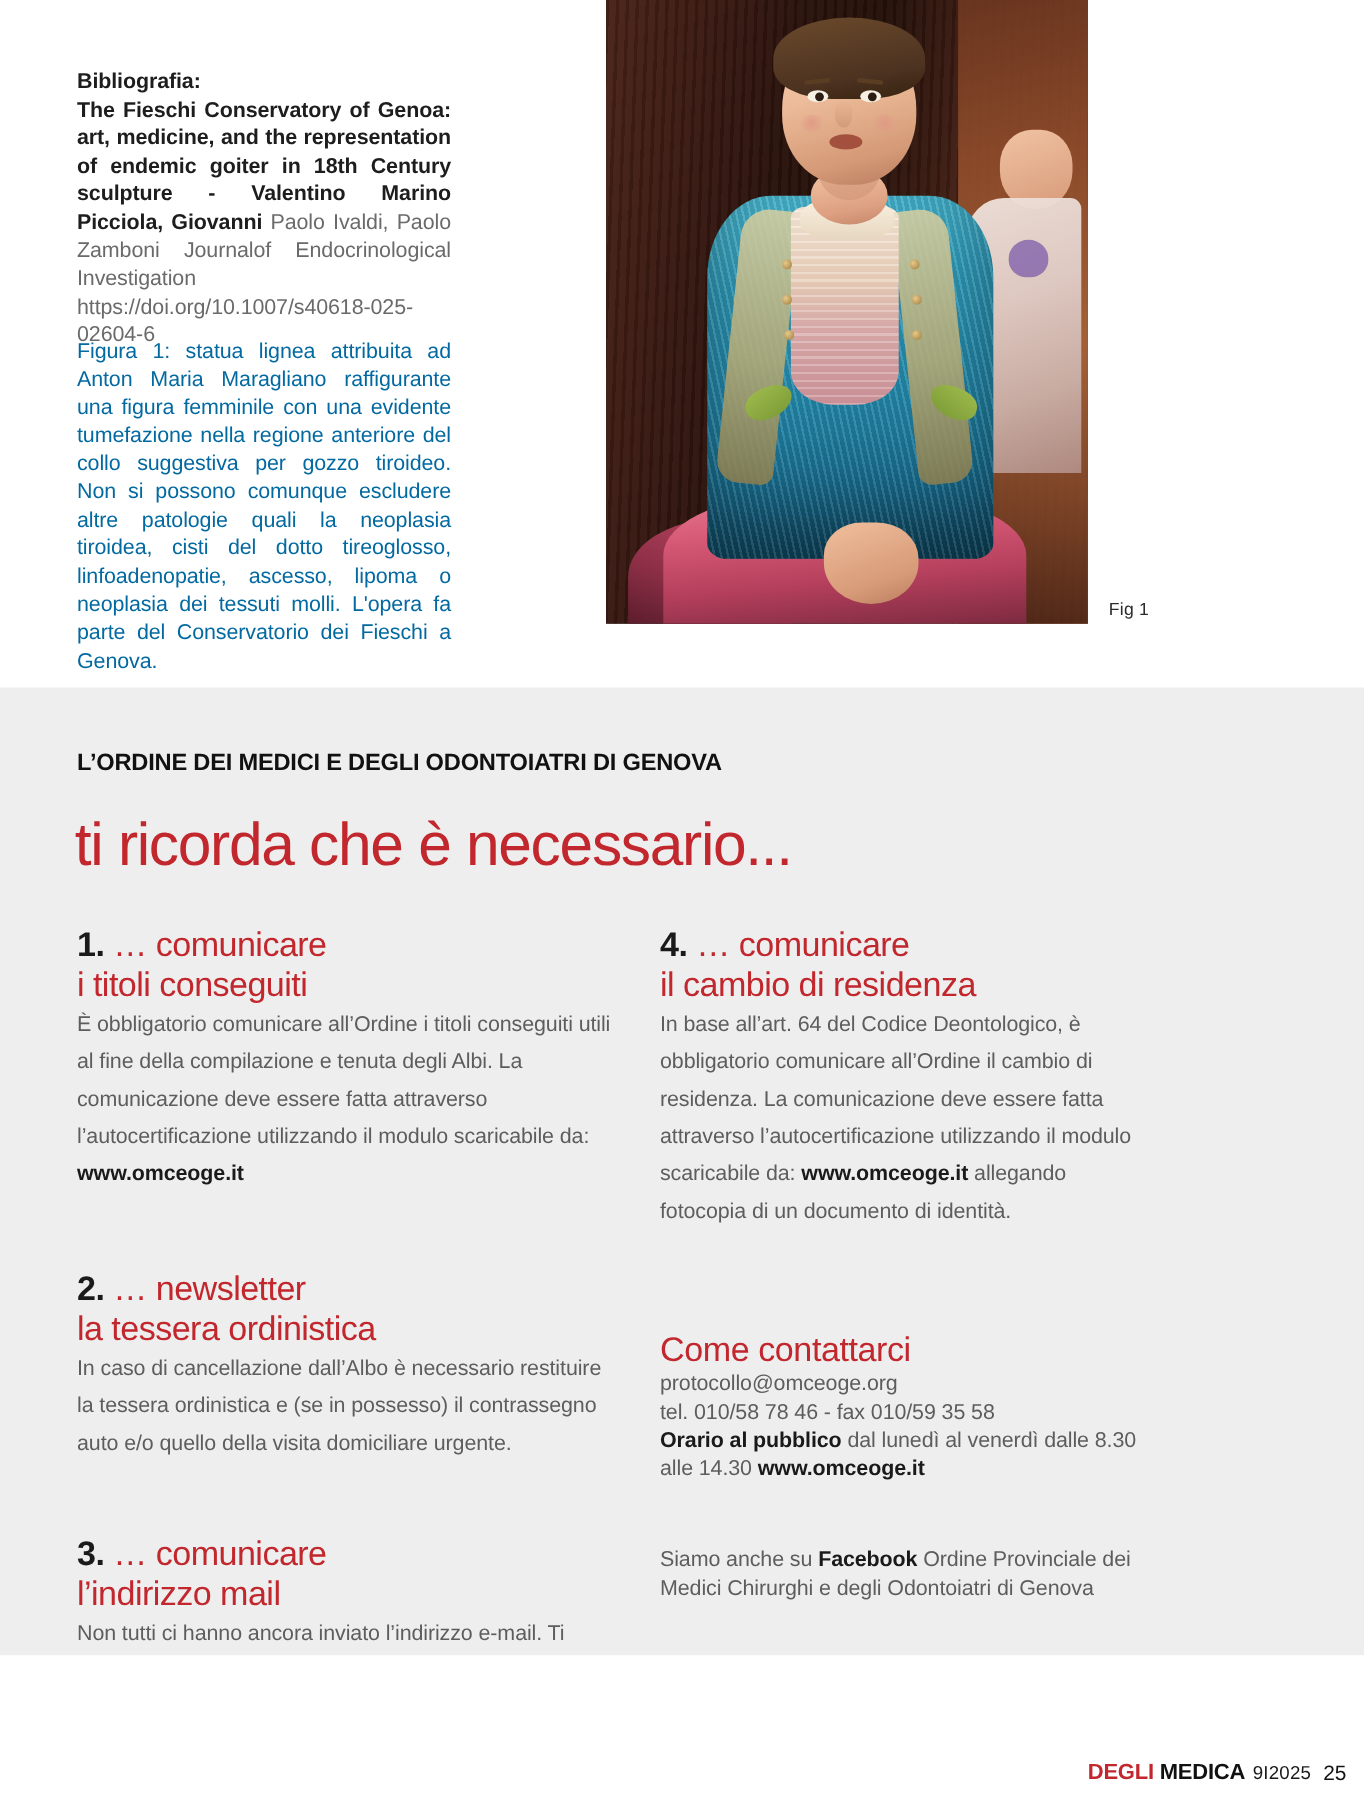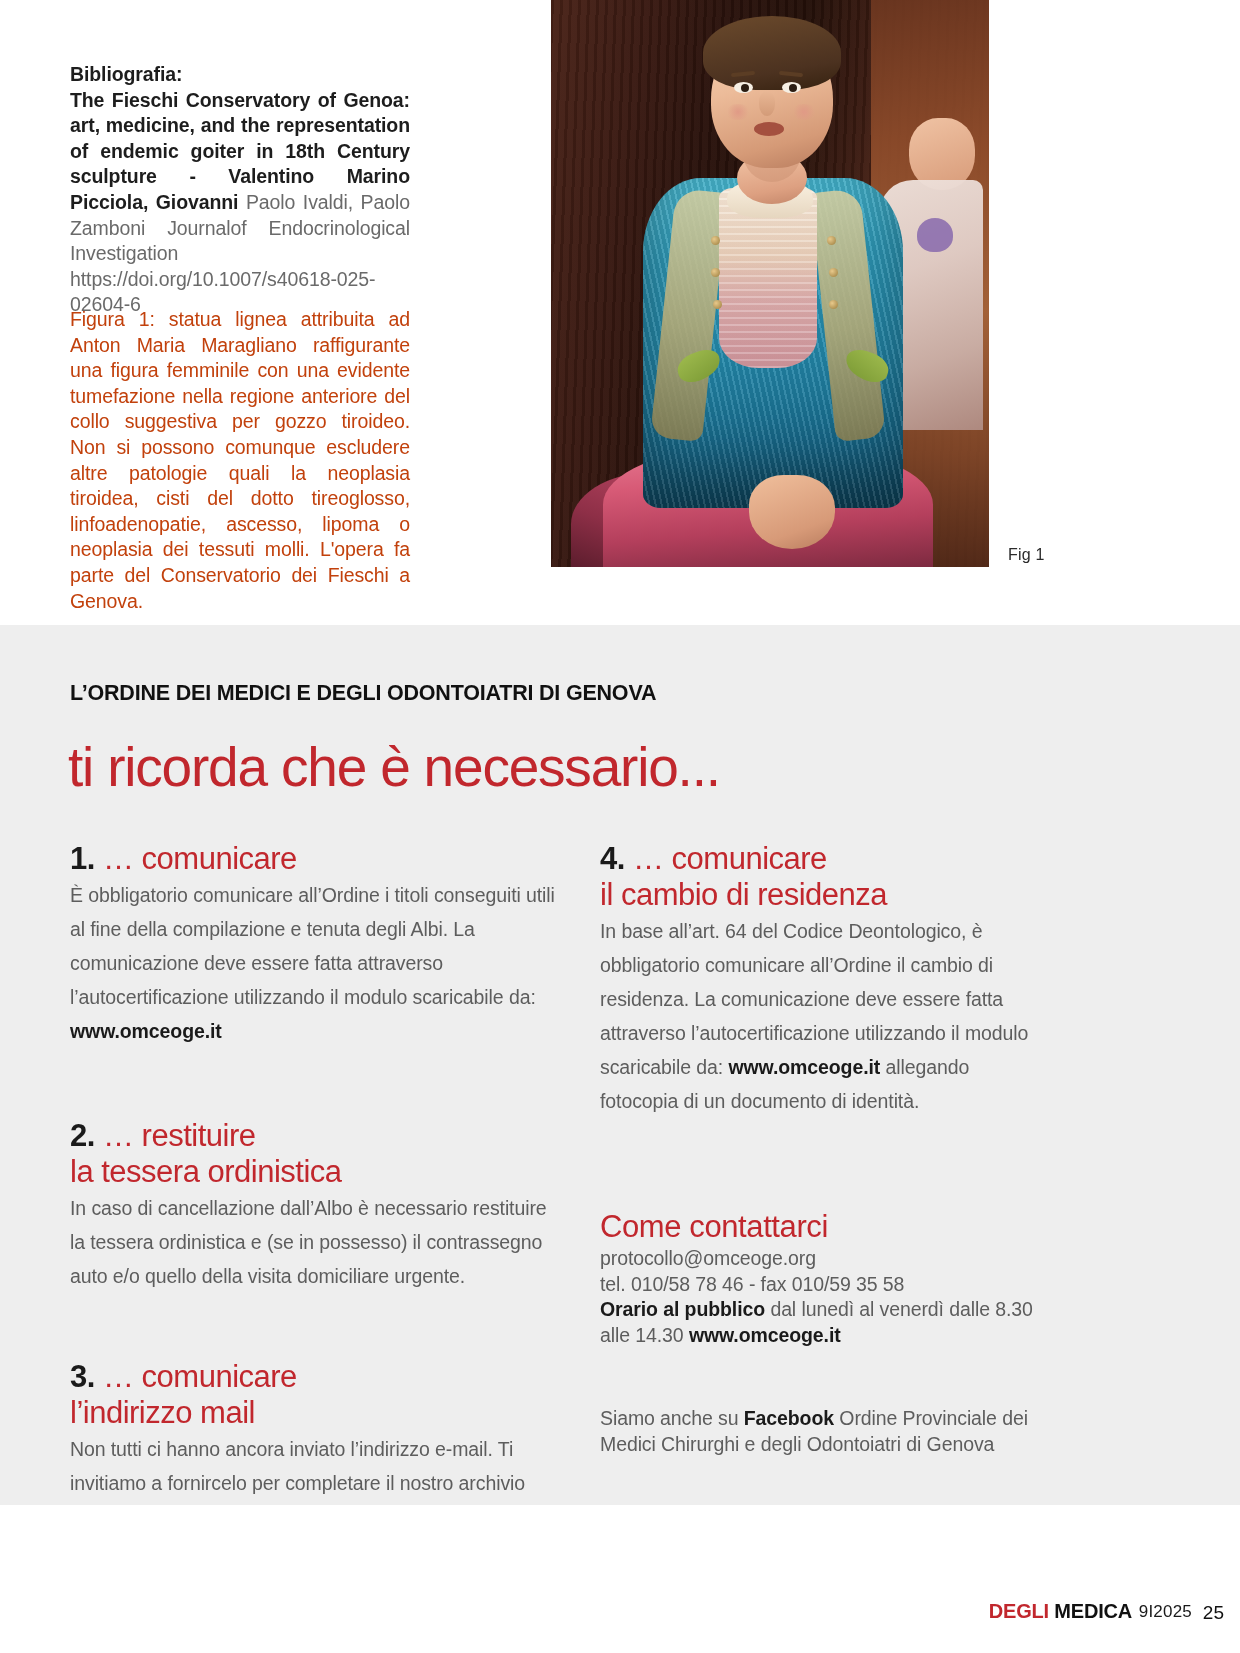--- a/index.html
+++ b/index.html
@@ -22,21 +22,21 @@
     font-size: 19.5px; line-height: 25.6px; text-align: justify;
     color: #6a6a6a; font-weight: 400;
     letter-spacing: -0.1px;
   }
   .biblio-para .b { font-weight: 700; color: #1d1d1d; }
   .biblio-para .bl { font-weight: 700; color: #1d1d1d; }
 
   .figcap {
     position: absolute; left: 70px; top: 307px; width: 340px;
     font-size: 19.5px; line-height: 25.6px; text-align: justify;
-    color: #c2410c; letter-spacing: -0.1px;
+    color: #0369a1; letter-spacing: -0.1px;
   }
 
   
   .photo {
     position: absolute; left: 551px; top: 0px; width: 438px; height: 567px;
     overflow: hidden;
     background: #2a1410;
   }
   .photo .bgwall {
     position: absolute; inset: 0;
@@ -333,33 +333,34 @@
     <div class="panel-title">ti ricorda che è necessario...</div>
 
     <div class="cols">
 
       <div class="col-l">
 
         <div class="item">
           <h3>
             <span class="num">1.</span>
             <span>… comunicare</span>
+            <span class="l2">i titoli conseguiti</span>
           </h3>
           <p>
             <span>È obbligatorio comunicare all’Ordine i titoli conseguiti utili al fine della compilazione e tenuta degli Albi. La comunicazione deve essere fatta attraverso l’autocertificazione utilizzando il modulo scaricabile da: </span><br>
             <span class="bk">www.omceoge.it</span>
           </p>
         </div>
 
         <div class="gap-1"></div>
 
         <div class="item">
           <h3>
             <span class="num">2.</span>
-            <span>… restituire</span>
+            <span>… newsletter</span>
             <span class="l2">la tessera ordinistica</span>
           </h3>
           <p>In caso di cancellazione dall’Albo è necessario restituire la tessera ordinistica e (se in possesso) il contrassegno auto e/o quello della visita domiciliare urgente.</p>
         </div>
 
         <div class="gap-2"></div>
 
         <div class="item">
           <h3>
             <span class="num">3.</span>

